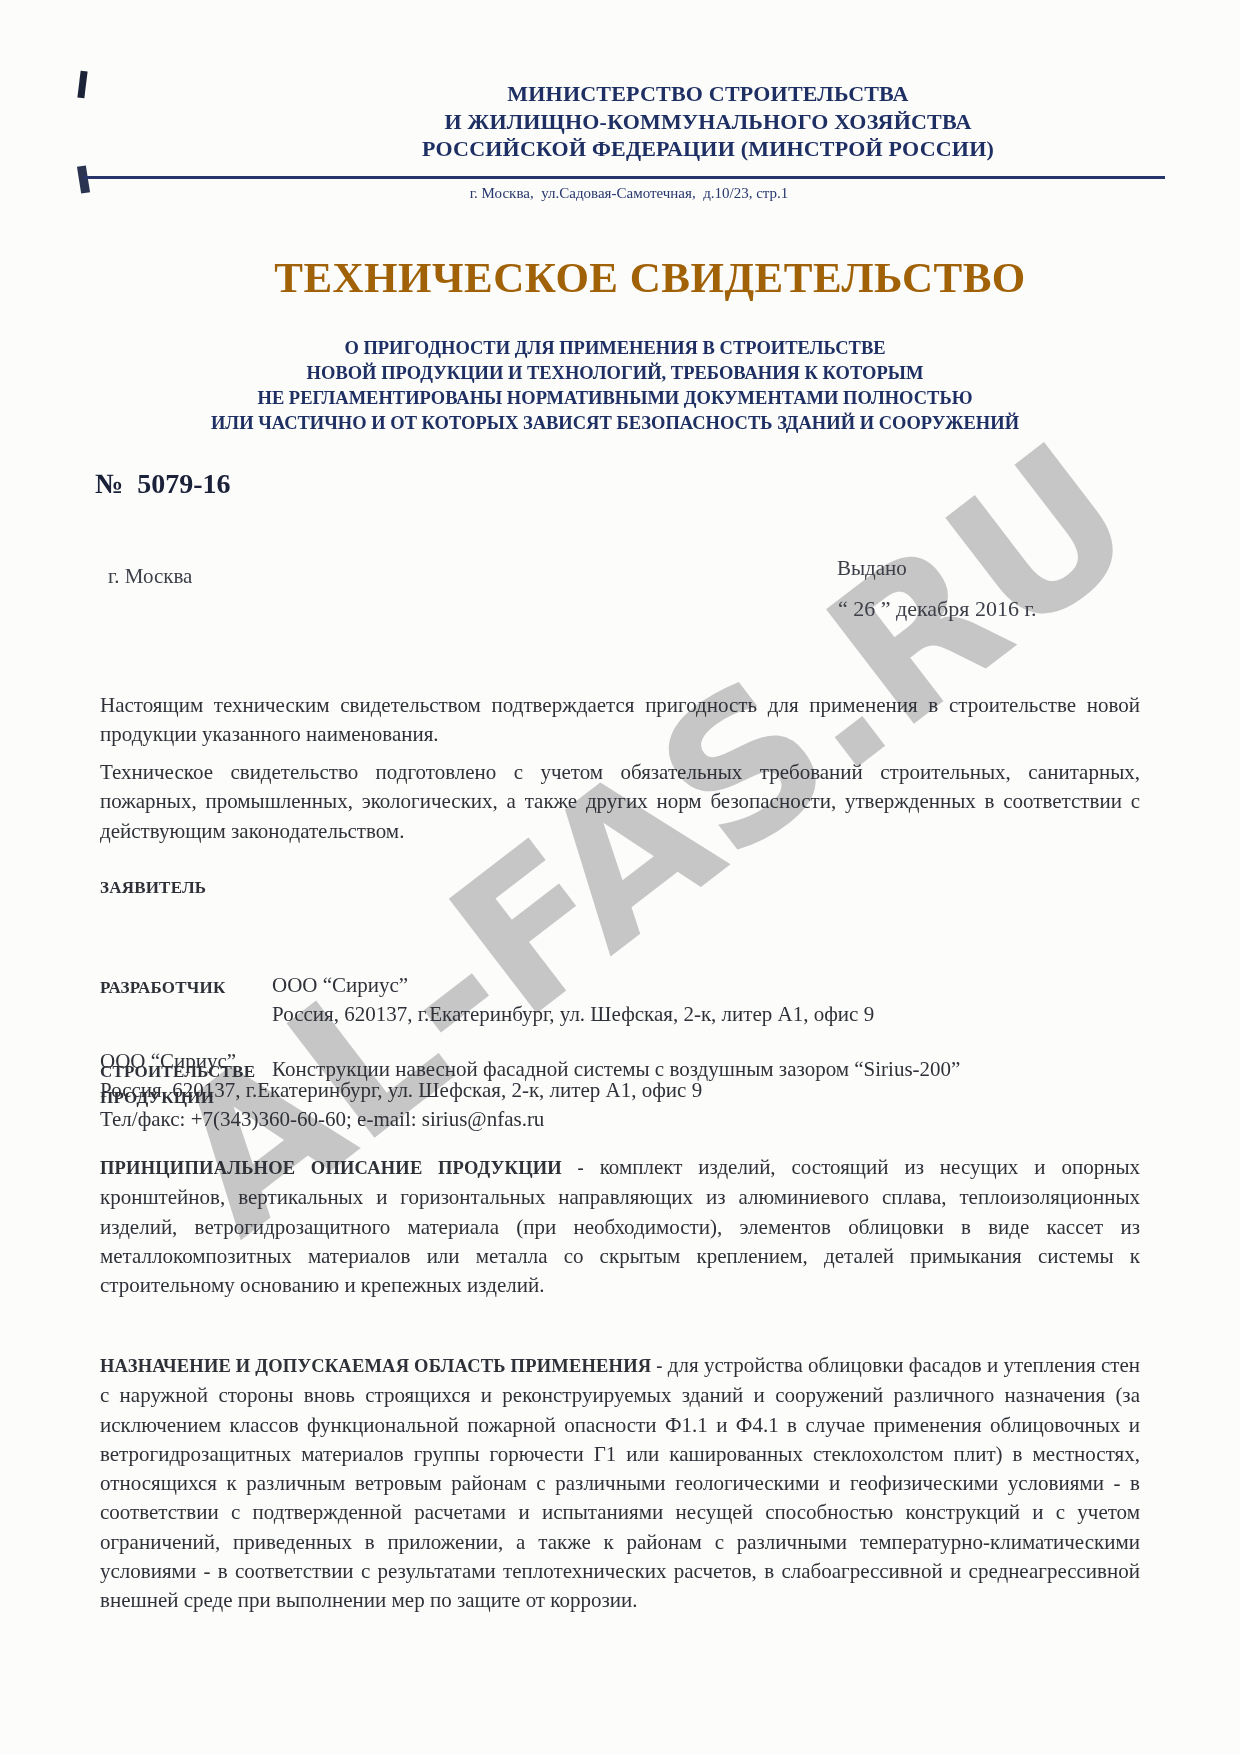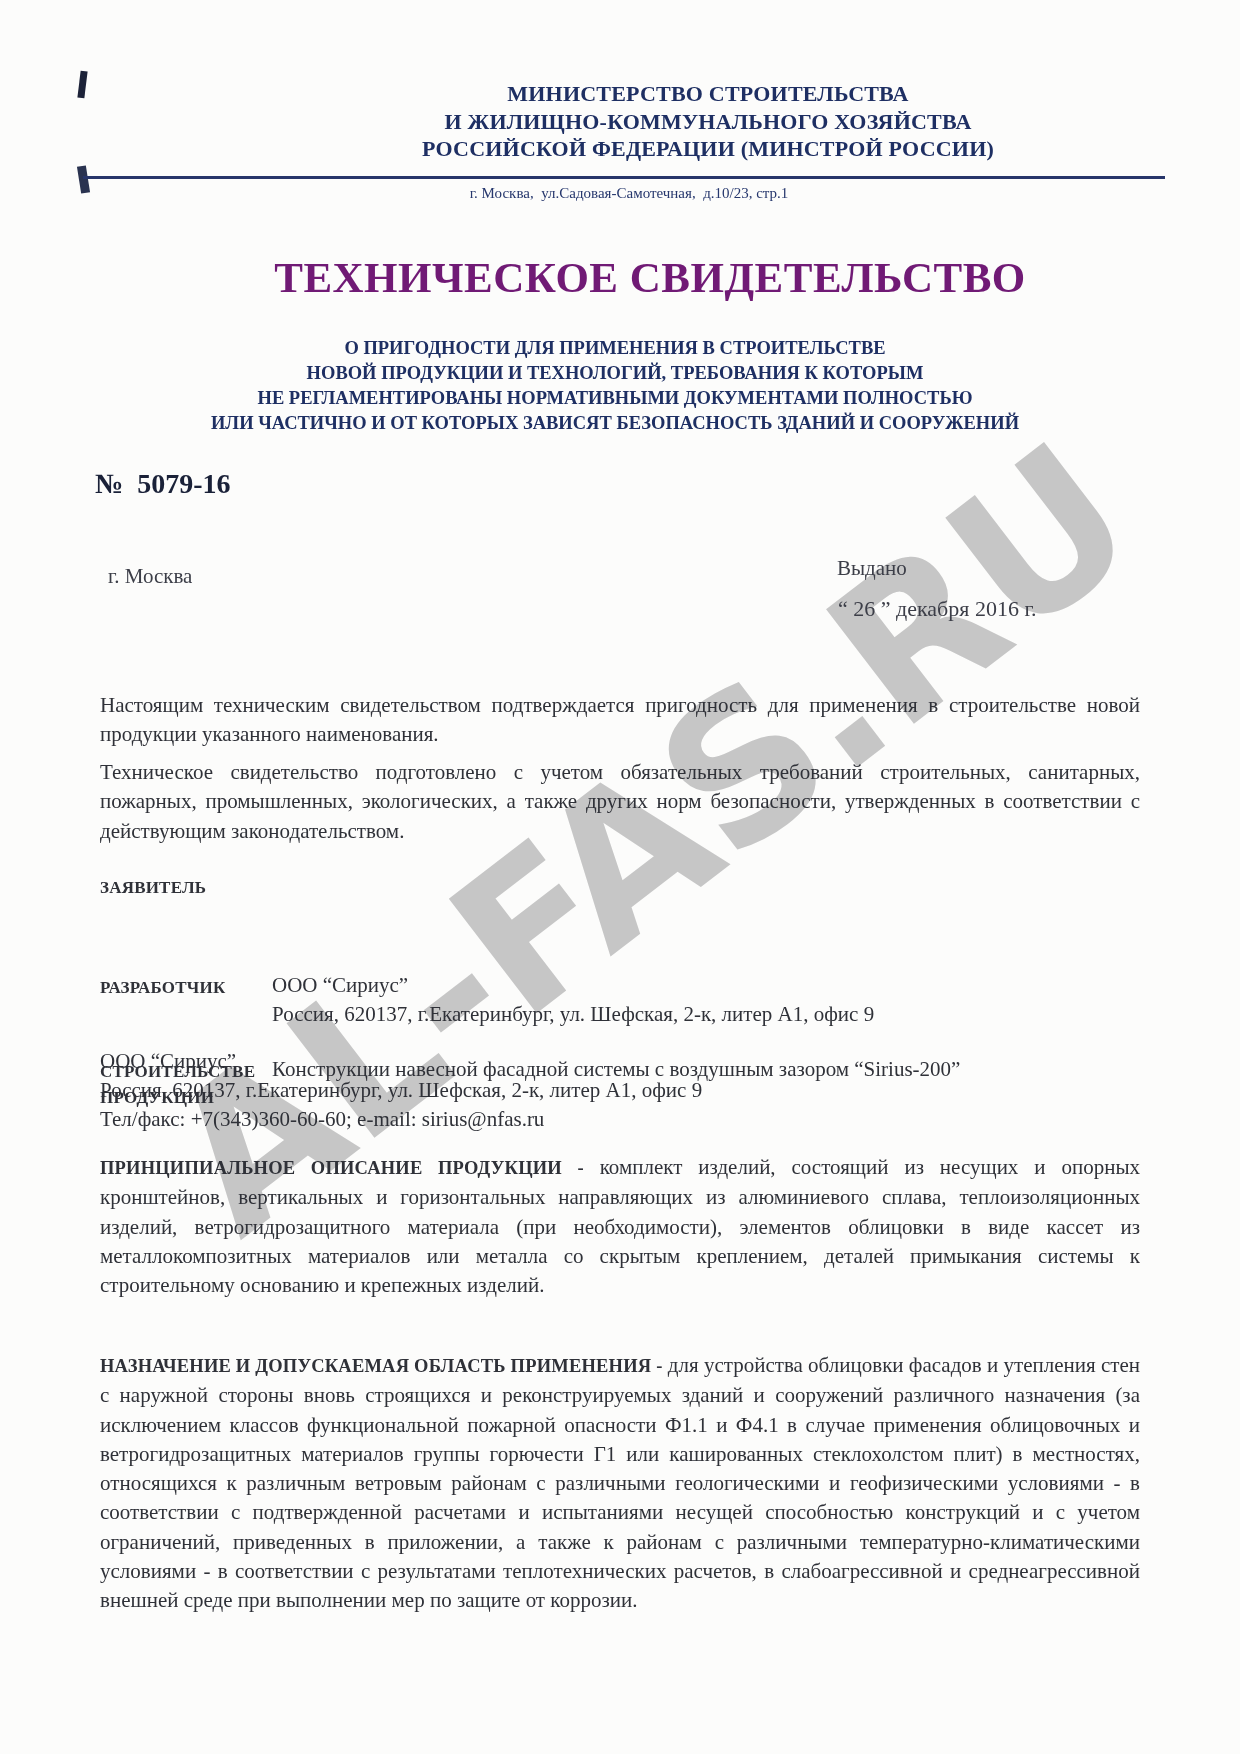--- a/index.html
+++ b/index.html
@@ -23,21 +23,21 @@
   .a1{left:79px;top:71px;width:7px;height:27px;transform:rotate(7deg);}
   .a2{left:79px;top:166px;width:9px;height:27px;transform:rotate(-9deg);background:#2a3350;}
   
   .ministry{left:188px;top:80px;width:1040px;text-align:center;
     font-weight:bold;font-size:22px;line-height:27.5px;color:#1e2f63;letter-spacing:.2px;}
   .rule{left:83px;top:176px;width:1082px;height:3px;background:#27356a;}
   .address{left:109px;top:185px;width:1040px;text-align:center;
     font-size:15px;color:#26376d;}
   
   .title{left:130px;top:256px;width:1040px;margin:0;text-align:center;
-    font-weight:bold;font-size:43px;line-height:44px;color:#701a75;letter-spacing:.5px;}
+    font-weight:bold;font-size:43px;line-height:44px;color:#a16207;letter-spacing:.5px;}
   .subtitle{left:95px;top:336px;width:1040px;text-align:center;
     font-weight:bold;font-size:18.5px;line-height:25px;color:#1e2f63;}
   .number{left:95px;top:468px;width:1040px;text-align:left;
     font-weight:bold;font-size:28px;color:#1a2138;}
   
   .city{left:108px;top:564px;font-size:21px;color:#3c3e48;}
   .issued{left:837px;top:556px;font-size:21px;color:#3c3e48;}
   .date{left:838px;top:596px;font-size:22px;color:#3c3e48;}
   
   .body{width:1040px;margin:0;font-size:21px;line-height:29.3px;color:#2f3138;

